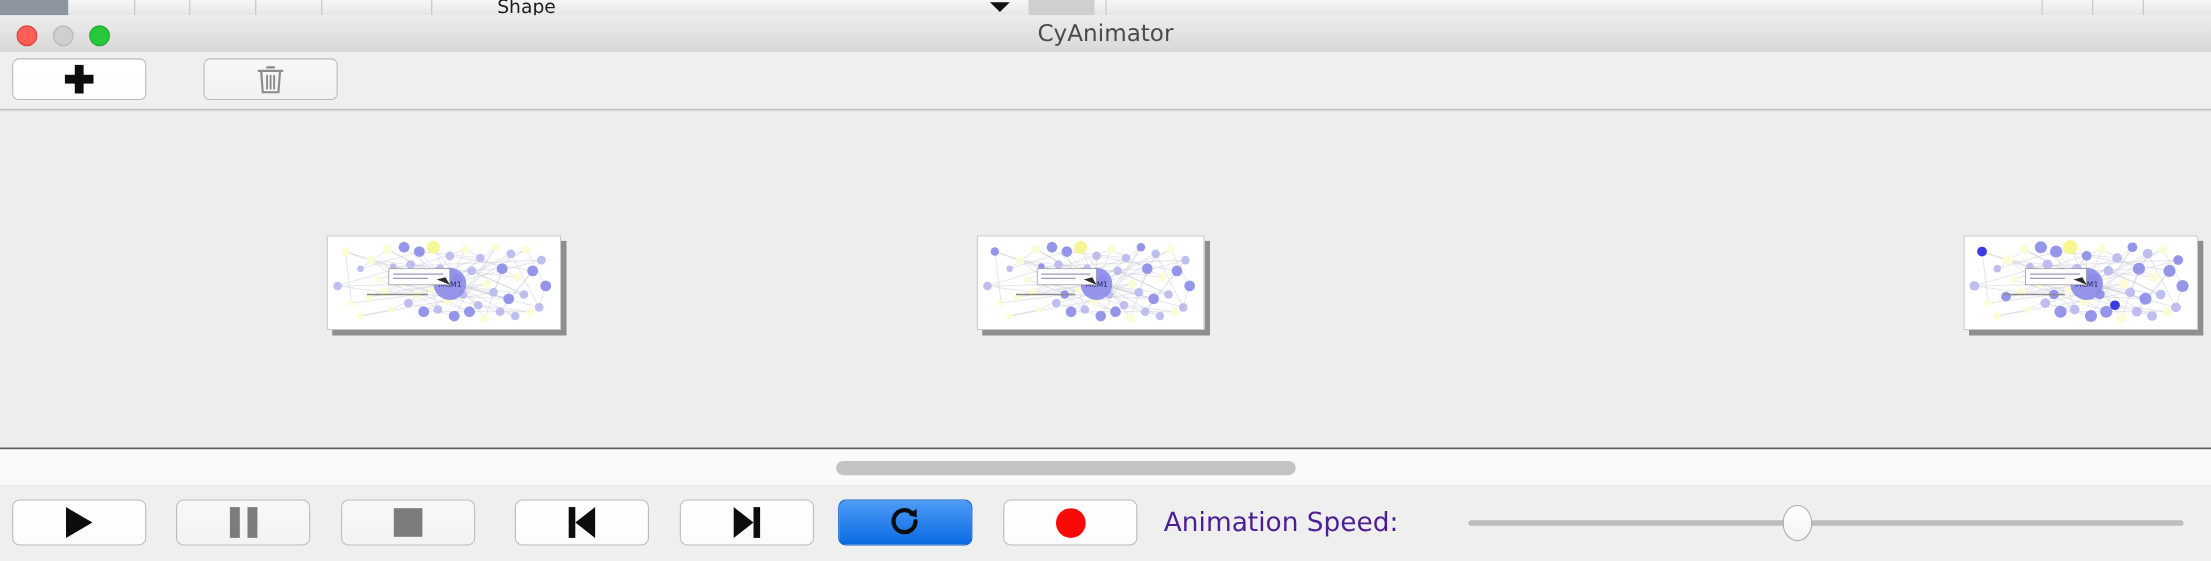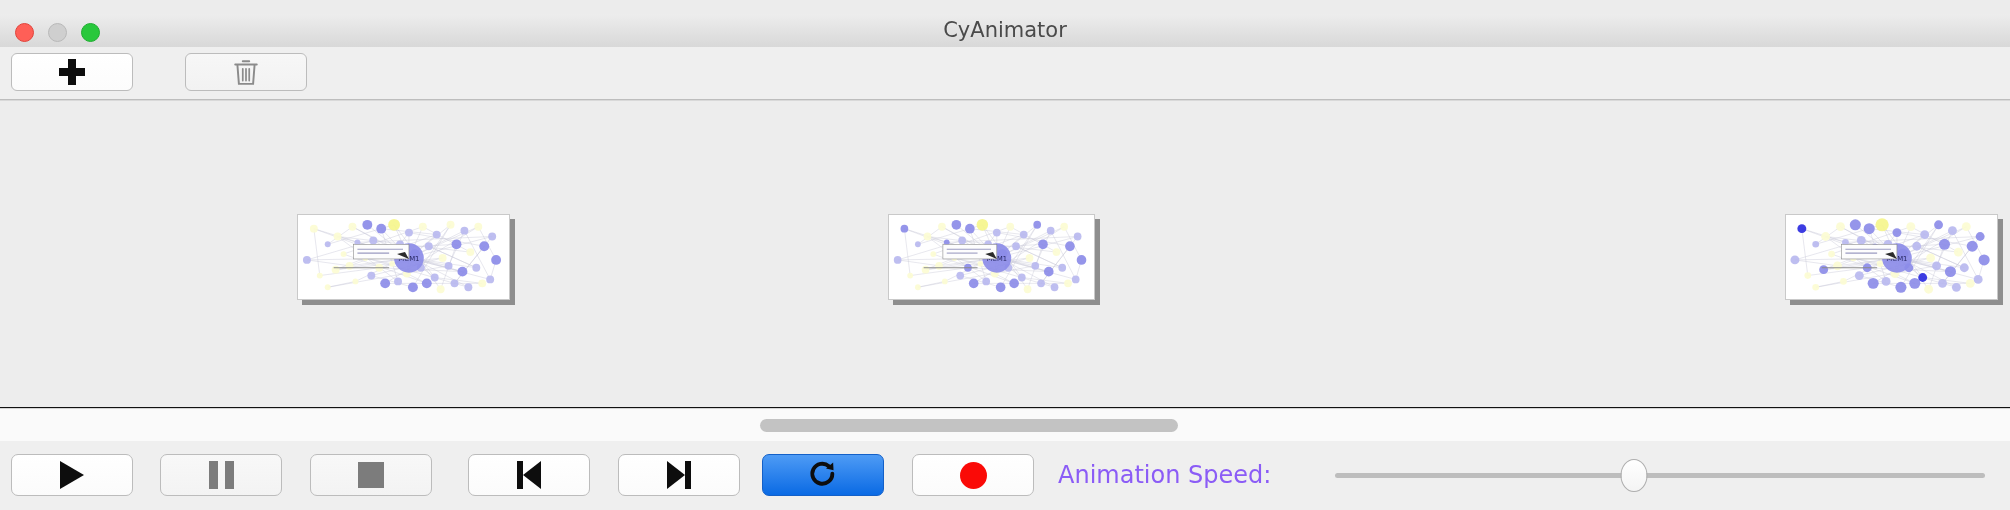--- a/index.html
+++ b/index.html
@@ -86,33 +86,48 @@
   .ic-prev{display:flex;align-items:center;}
   .ic-prev i{display:block;width:6px;height:28px;background:#0d0d0d;}
   .ic-prev u{display:block;width:0;height:0;border-right:18px solid #0d0d0d;
     border-top:14px solid transparent;border-bottom:14px solid transparent;}
   .ic-next{display:flex;align-items:center;}
   .ic-next u{display:block;width:0;height:0;border-left:18px solid #0d0d0d;
     border-top:14px solid transparent;border-bottom:14px solid transparent;}
   .ic-next i{display:block;width:6px;height:28px;background:#0d0d0d;}
   .ic-rec{width:27px;height:27px;border-radius:50%;background:#fa0a07;}
   .speed-lab{position:absolute;top:13px;height:42px;line-height:42px;
-    font-size:24px;color:#8b5cf6;white-space:nowrap;}
+    font-size:24px;color:#4c1d95;white-space:nowrap;}
   .slider{position:absolute;top:13px;height:42px;}
   .sl-track{position:absolute;top:19px;left:0;width:100%;height:5px;
     border-radius:3px;background:#bdbdbd;}
   .sl-thumb{position:absolute;top:5px;width:27px;height:33px;border-radius:50%;
     background:linear-gradient(#ffffff,#f4f4f4);border:1px solid #aeaeae;
     box-sizing:border-box;cursor:pointer;transform:translateX(-50%);}
 </style>
 </head>
 <body>
 
 <div id="app">
 
+  <div class="bg-strip">
+    <div class="bsel"></div>
+    <div class="bcell" style="left:62px;width:60px;"></div>
+    <div class="bcell" style="left:122px;width:50px;"></div>
+    <div class="bcell" style="left:172px;width:60px;"></div>
+    <div class="bcell" style="left:232px;width:60px;"></div>
+    <div class="bcell" style="left:292px;width:100px;"></div>
+    <div class="btext" style="left:452px;">Shape</div>
+    <div class="bdark" style="left:935px;width:60px;"></div>
+    <div class="btri" style="left:900px;top:2px;border-left:9px solid transparent;border-right:9px solid transparent;border-top:9px solid #111;"></div>
+    <div class="bcell" style="left:995px;width:10px;"></div>
+    <div class="bcell" style="left:1810px;width:46px;"></div>
+    <div class="bcell" style="left:1856px;width:46px;"></div>
+    <div class="bcell" style="left:1902px;width:46px;"></div>
+  </div>
 
   <div class="titlebar">
     <div class="traffic tl-close"></div>
     <div class="traffic tl-min"></div>
     <div class="traffic tl-max"></div>
     <div class="win-title">CyAnimator</div>
   </div>
 
   <div class="toolbar">
     <div class="tb-btn tb-add enabled">

